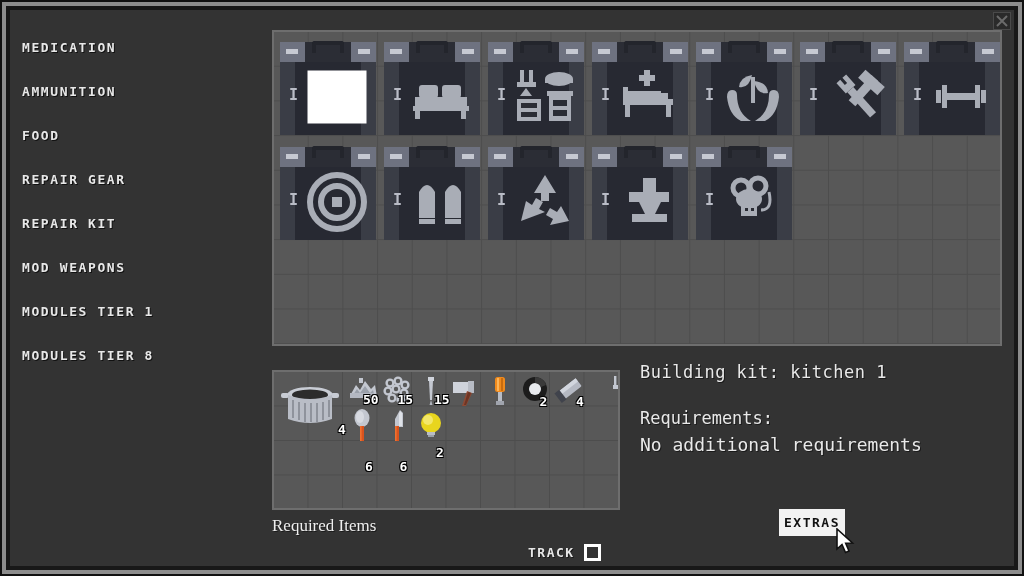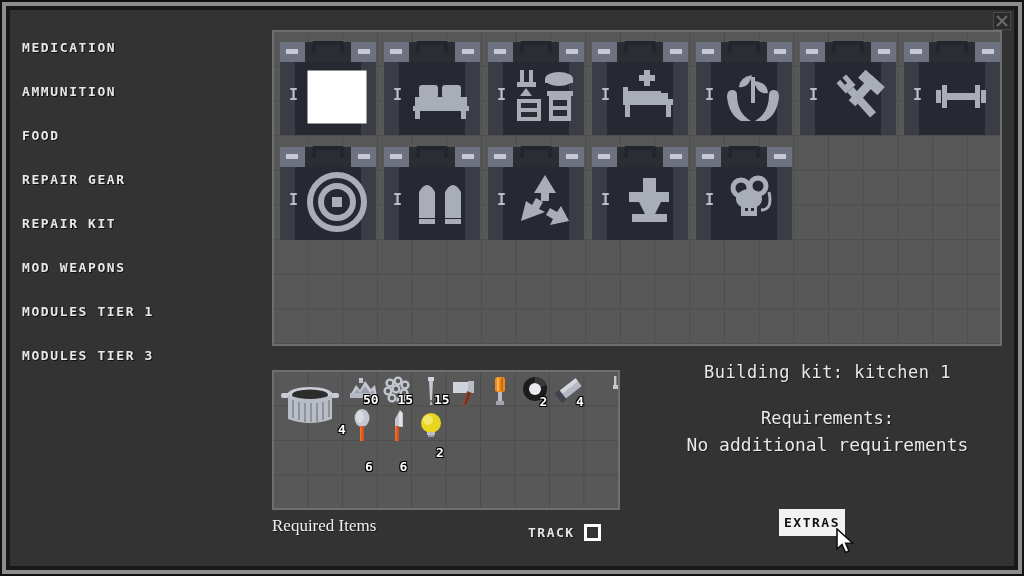--- a/index.html
+++ b/index.html
@@ -107,21 +107,21 @@
   }
   .case .glyph{
     position:absolute;left:24px;top:22px;width:66px;height:66px;
     display:flex;align-items:center;justify-content:center;
   }
   .case .glyph svg{display:block;}
   .item-slot.selected .glyph svg *{fill:#ffffff;stroke:#ffffff;}
   
   .info{
     position:absolute;left:640px;top:362px;width:375px;
-    text-align:center;color:#e9e9e9;
+    text-align:left;color:#e9e9e9;
   }
   .info .title{
     font-size:17px;letter-spacing:0.5px;margin-bottom:26px;
     text-shadow:1px 1px 0 #1a1a1a;
   }
   .info .req-label{
     font-size:17px;margin-bottom:6px;text-shadow:1px 1px 0 #1a1a1a;
   }
   .info .req-value{
     font-size:18px;text-shadow:1px 1px 0 #1a1a1a;
@@ -150,21 +150,21 @@
     font-family:"DejaVu Sans Mono",monospace;
     text-shadow:1px 1px 0 #000,-1px 1px 0 #000,1px -1px 0 #000,-1px -1px 0 #000;
     pointer-events:none;
   }
   
   .req-title{
     position:absolute;left:272px;top:516px;
     color:#efefef;font-size:17px;text-shadow:1px 1px 0 #1a1a1a;font-family:Liberation Serif, serif;
   }
   .track-wrap{
-    position:absolute;left:528px;top:524px;display:flex;
+    position:absolute;left:528px;top:544px;display:flex;
     align-items:center;gap:9px;cursor:pointer;
   }
   .track-label{
     color:#e6e6e6;font-size:13px;letter-spacing:1.5px;font-weight:bold;
     text-shadow:1px 1px 0 #1a1a1a;
   }
   .track-box{
     width:17px;height:17px;background:#333;
     border:3px solid #ffffff;box-sizing:border-box;
   }
@@ -196,21 +196,21 @@
   </div>
 
   <div class="sidebar" id="sidebar">
       <div class="side-item"><span>MEDICATION</span></div>
       <div class="side-item"><span>AMMUNITION</span></div>
       <div class="side-item"><span>FOOD</span></div>
       <div class="side-item"><span>REPAIR GEAR</span></div>
       <div class="side-item"><span>REPAIR KIT</span></div>
       <div class="side-item"><span>MOD WEAPONS</span></div>
       <div class="side-item"><span>MODULES TIER 1</span></div>
-      <div class="side-item"><span>MODULES TIER 3</span></div>
+      <div class="side-item"><span>MODULES TIER 8</span></div>
     </div>
 
   <div class="grid-panel">
     <div class="grid-lines"></div>
     <div class="item-row r1" id="row1">
         <div class="item-slot selected">
           <div class="case">
             <div class="body"></div>
             <div class="stripe-l"></div>
             <div class="stripe-r"></div>

